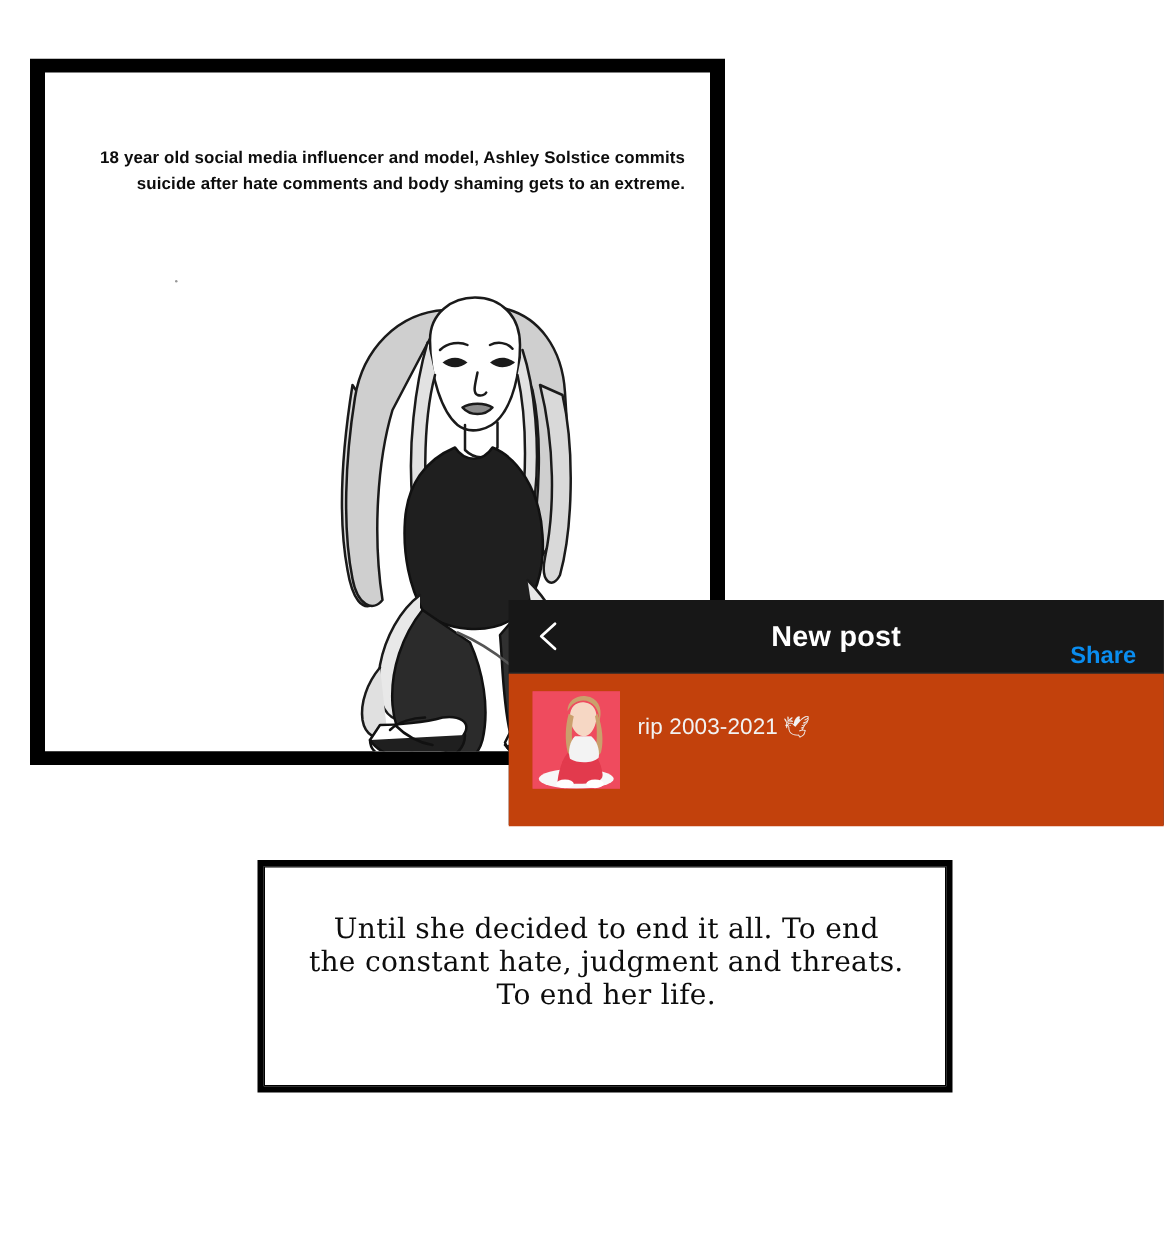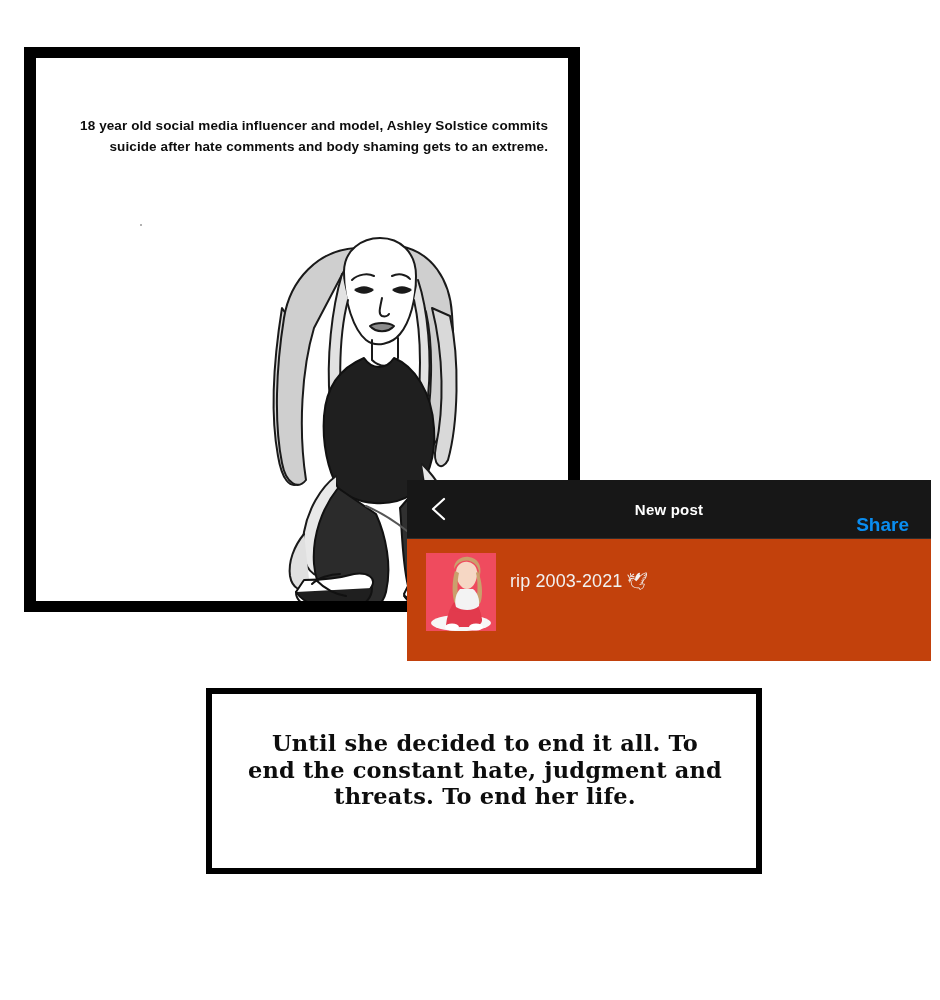--- a/index.html
+++ b/index.html
@@ -91,21 +91,21 @@
     cursor: pointer;
   }
   .back-icon svg { display: block; }
   .post-title {
     position: absolute;
     left: 0;
     right: 0;
     top: 50%;
     transform: translateY(-50%);
     text-align: center;
-    font-size: 15px;
+    font-size: 23px;
     font-weight: bold;
     color: #ffffff;
     letter-spacing: 0.2px;
   }
   .share-button {
     position: absolute;
     right: 22px;
     top: 50%;
     transform: translateY(-50%);
     font-size: 19px;
@@ -165,21 +165,21 @@
     border: 1px solid #000000;
     box-sizing: border-box;
   }
   .quote-text {
     position: absolute;
     left: 34px;
     top: 36px;
     width: 478px;
     text-align: center;
     font-family: "DejaVu Serif", serif;
-    font-weight: bold;
+    font-weight: normal;
     font-size: 22.5px;
     line-height: 1.18;
     color: #0d0d0d;
     letter-spacing: 0.2px;
   }
 </style>
 </head>
 <body>
 
 <div class="news-frame">

